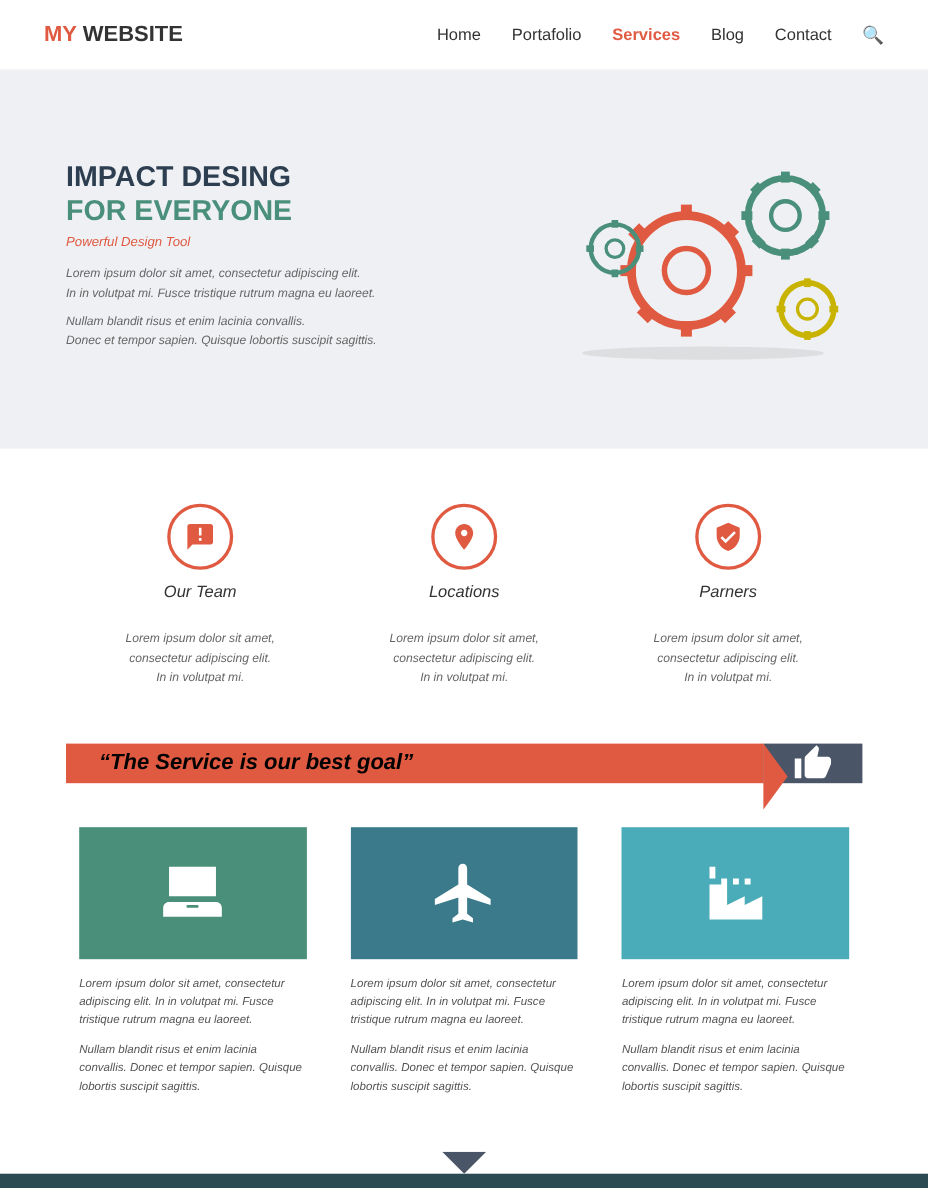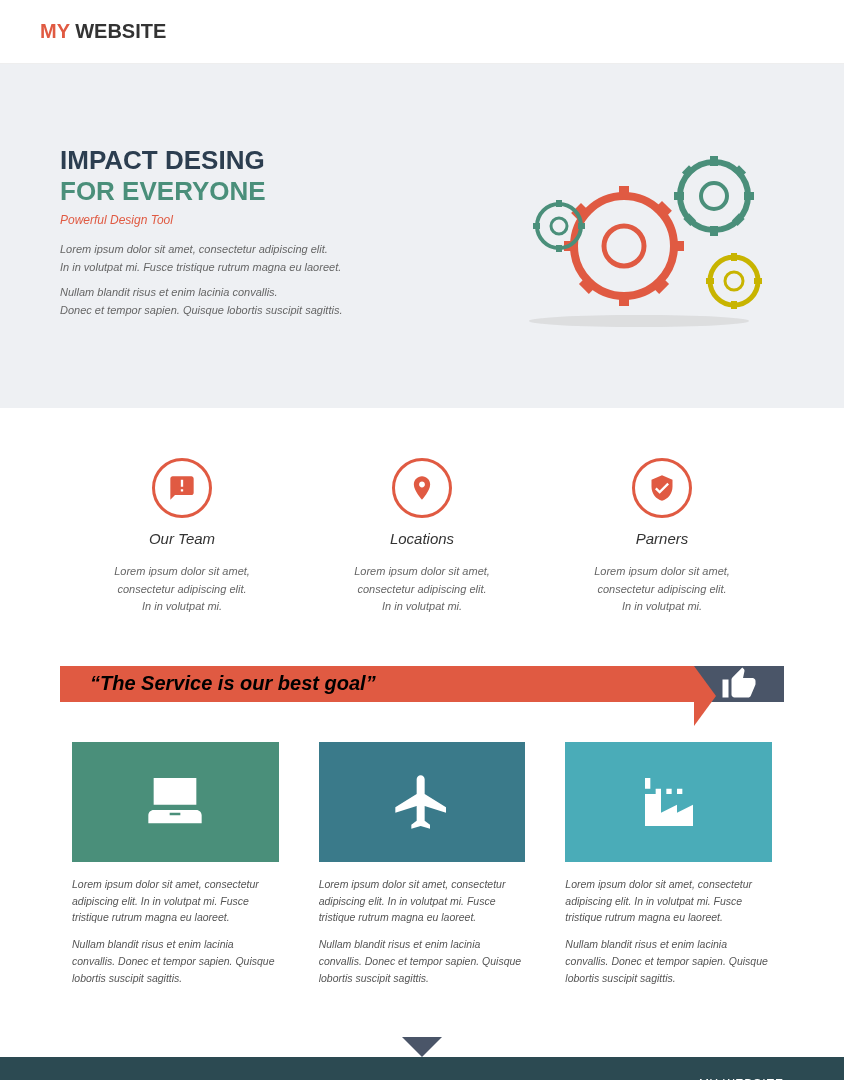--- a/index.html
+++ b/index.html
@@ -37,21 +37,21 @@
       display: flex; justify-content: center; gap: 60px;
       padding: 50px 60px; background: #fff;
     }
     .feature { text-align: center; max-width: 180px; }
     .feature-icon-wrap {
       width: 60px; height: 60px; border-radius: 50%;
       border: 3px solid #e05a42; display: flex; align-items: center;
       justify-content: center; margin: 0 auto 12px;
     }
     .feature-icon-wrap svg { width: 28px; height: 28px; fill: #e05a42; }
-    .feature h3 { font-style: italic; font-weight: normal; font-size: 15px; color: #333; margin-bottom: 16px; }
+    .feature h3 { font-style: italic; font-weight: normal; font-size: 15px; color: #333; margin-bottom: 26px; }
     .feature p { font-size: 11px; color: #666; line-height: 1.6; font-style: italic; }
 
     
     .banner {
       display: flex; align-items: stretch; margin: 0 60px 40px;
     }
     .banner-text {
       background: #e05a42; flex: 1; display: flex; align-items: center;
       padding: 0 30px; position: relative;
     }
@@ -92,20 +92,28 @@
     }
     .footer-logo { color: #fff; font-size: 20px; font-weight: bold; }
     .footer-logo sup { font-size: 12px; }
   </style>
 </head>
 <body>
 
 <nav>
   <div class="logo">
     <span class="my">MY</span><span class="website"> WEBSITE</span>
+  </div>
+  <div class="nav-links">
+    <a href="#">Home</a>
+    <a href="#">Portafolio</a>
+    <a href="#" class="active">Services</a>
+    <a href="#">Blog</a>
+    <a href="#">Contact</a>
+    <span class="search-icon">🔍</span>
   </div>
 </nav>
 
 <section class="hero">
   <div class="hero-text">
     <h1>
       <span>IMPACT DESING</span><br>
       <span class="green">FOR EVERYONE</span>
     </h1>
     <div class="subtitle">Powerful Design Tool</div>

